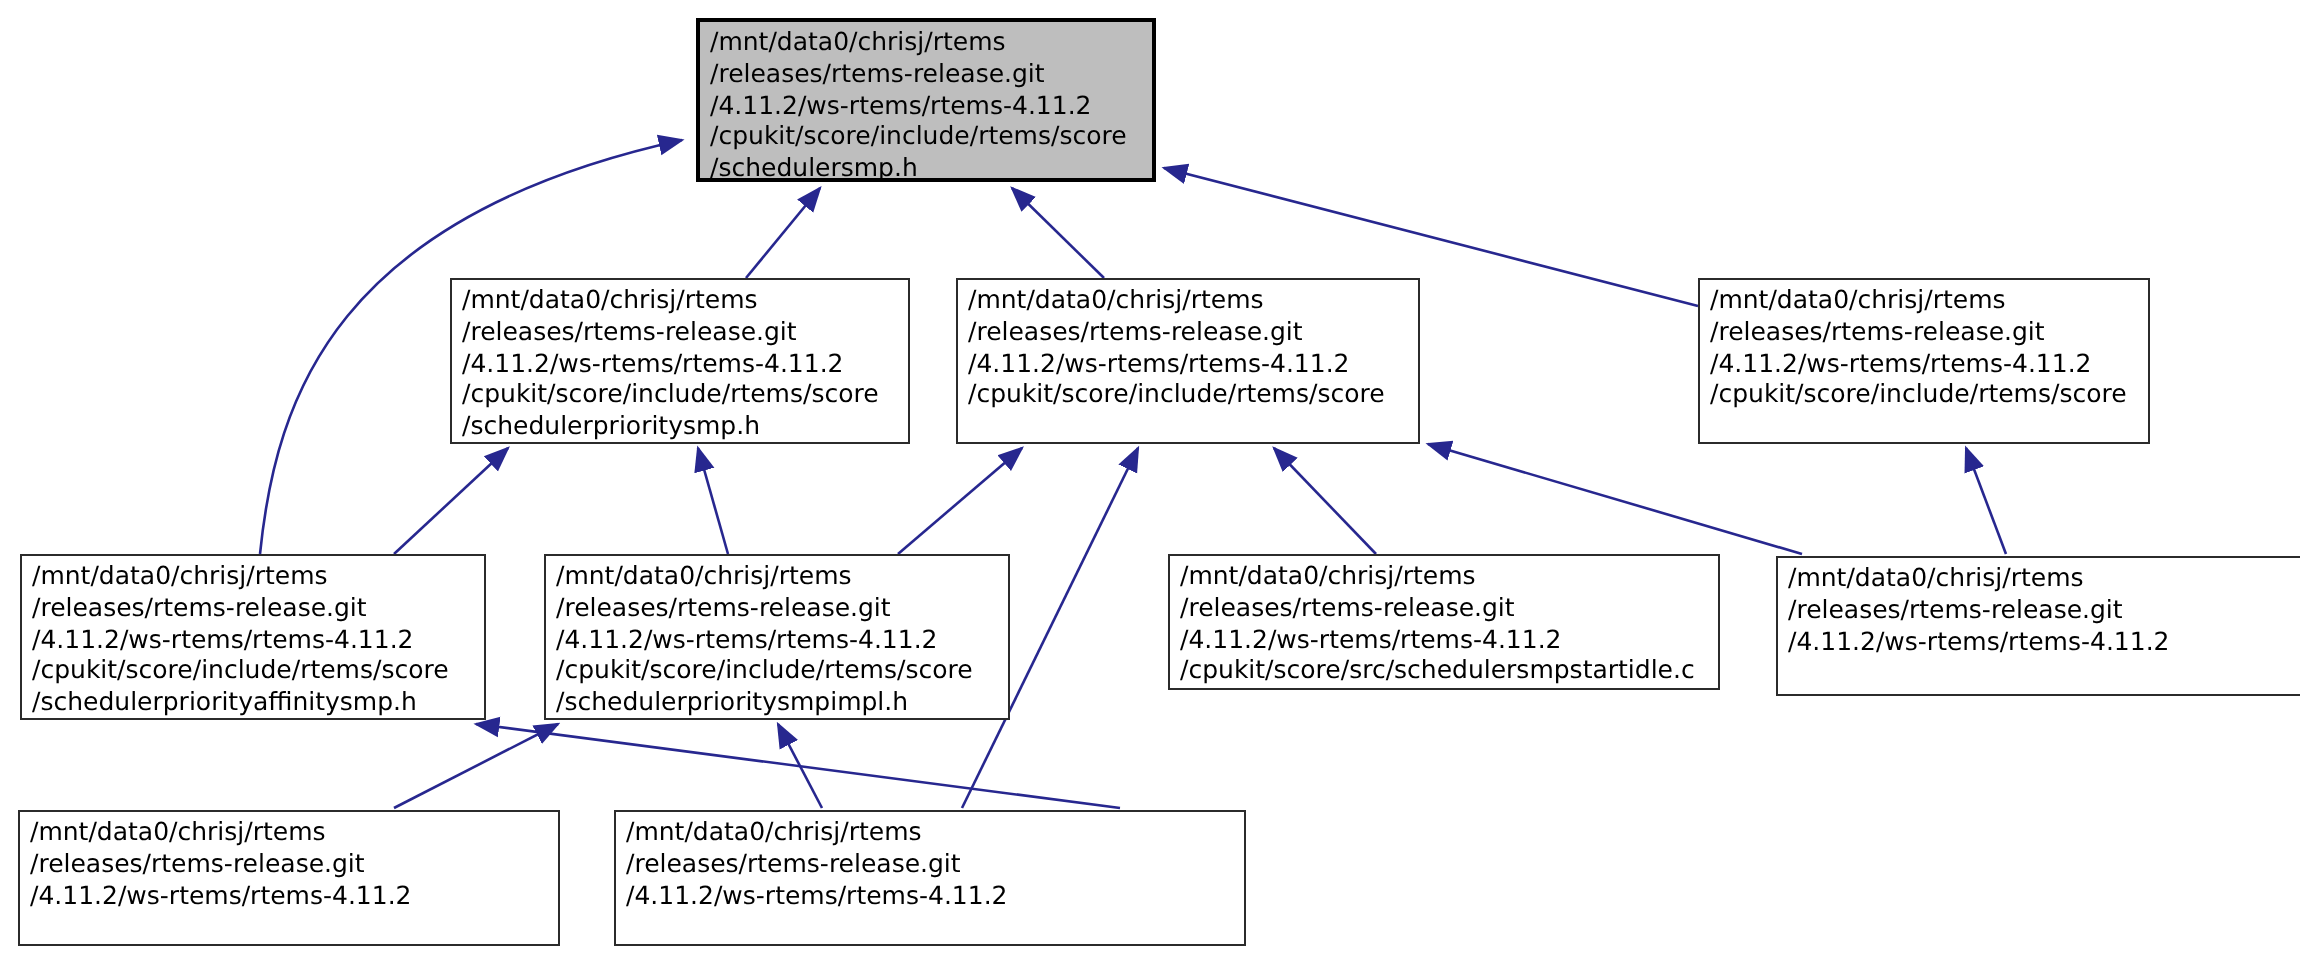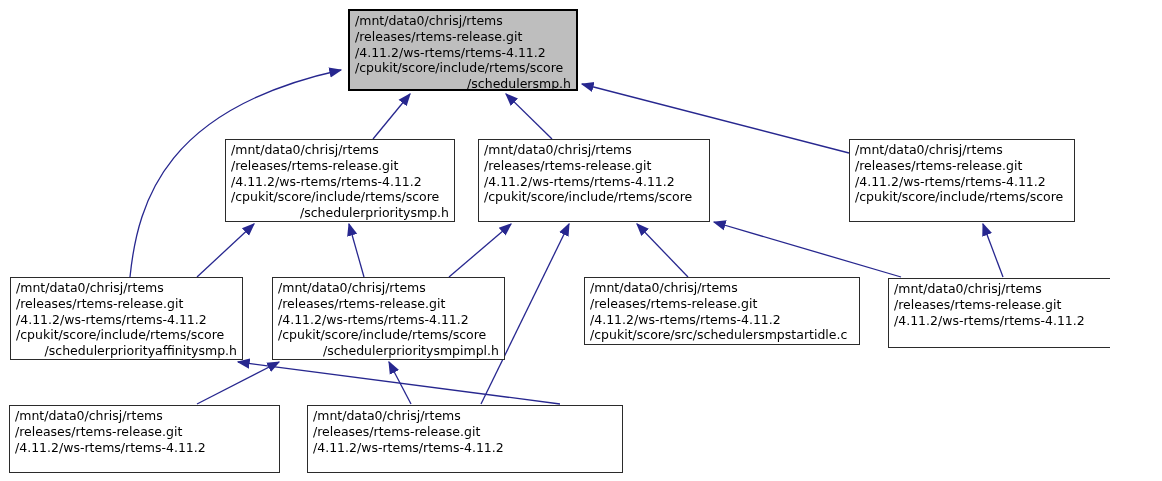--- a/index.html
+++ b/index.html
@@ -2,36 +2,37 @@
 <html><head>
 <meta charset="utf-8">
 <style>
   html,body{margin:0;padding:0;background:#ffffff;}
   #canvas{
     position:relative;
     width:1110px;height:481px;
     background:#ffffff;
     font-family:"DejaVu Sans", sans-serif;
     overflow:hidden;
+    padding-left:40px;
   }
   #edges{position:absolute;left:0;top:0;width:1162px;height:481px;}
   .node{
     position:absolute;
     box-sizing:border-box;
     background:#ffffff;
     border:1px solid #2b2b2b;
     padding:2px 5px;
     font-size:12.5px;
     line-height:15.8px;
     color:#000000;
     white-space:nowrap;
     cursor:pointer;
   }
   .node .line{display:block;text-align:left;}
-  .node .line.center{text-align:right;}
+  .node .line.center{text-align:left;}
   .node.focus{
     background:#bebebe;
     border:2px solid #000000;
     cursor:default;
   }
   
   #n0{left:348px;top:9px;width:230px;height:82px;}
   #n1{left:225px;top:139px;width:230px;height:83px;}
   #n2{left:478px;top:139px;width:232px;height:83px;}
   #n3{left:849px;top:139px;width:226px;height:83px;}

